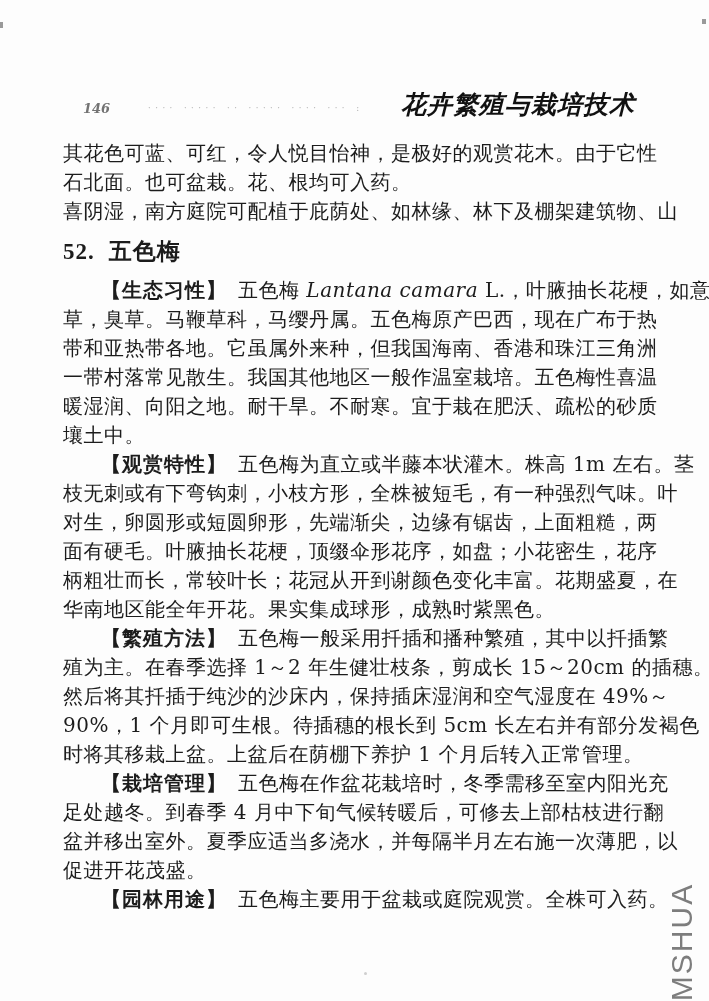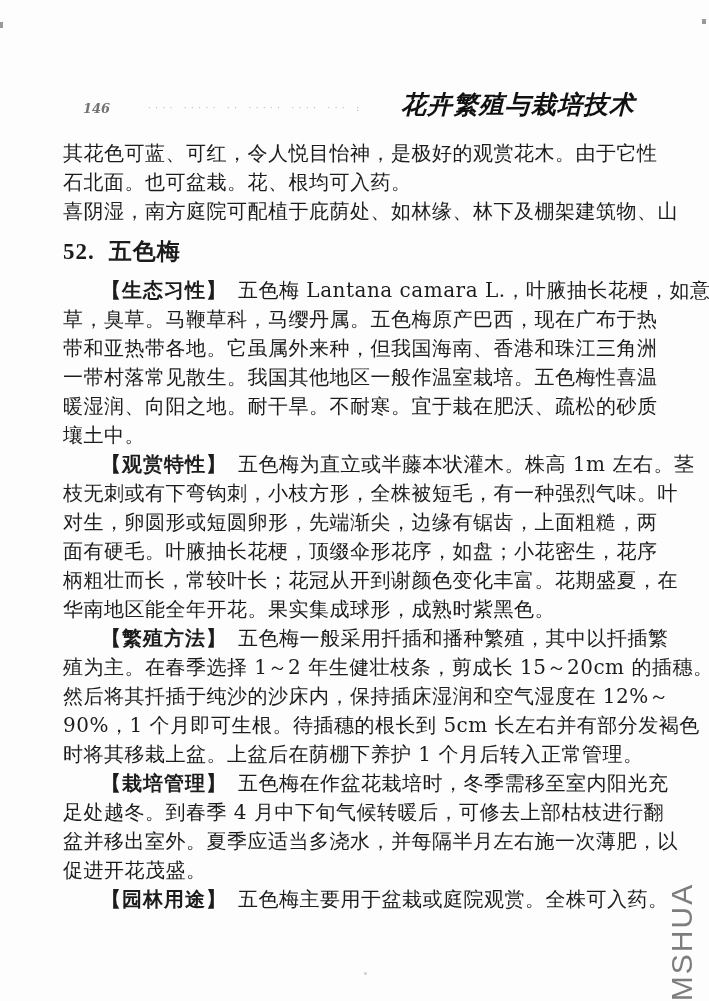--- a/index.html
+++ b/index.html
@@ -36,21 +36,21 @@
   }
   .para { margin:0; }
   .line {
     display:block;
     font-size:20px; line-height:29px;
     white-space:nowrap;
     letter-spacing:0.5px;
   }
   .first-indent { padding-left:38px; }
   .sub-label { font-weight:bold; margin-right:0.55em; letter-spacing:1px; }
-  .latin-name { font-family:"DejaVu Serif", serif; }
+  .latin-name { font-style:italic; font-family:"DejaVu Serif", serif; }
   .section-heading {
     margin:10px 0 9px 0;
     font-size:23px; font-weight:bold; line-height:30px;
     letter-spacing:1px;
     display:flex; align-items:baseline;
   }
   .section-number { margin-right:14px; font-family:"Liberation Serif", serif; }
   .watermark {
     position:absolute;
     left:617px; top:925px;
@@ -109,21 +109,21 @@
       <span class="line">枝无刺或有下弯钩刺，小枝方形，全株被短毛，有一种强烈气味。叶</span>
       <span class="line">对生，卵圆形或短圆卵形，先端渐尖，边缘有锯齿，上面粗糙，两</span>
       <span class="line">面有硬毛。叶腋抽长花梗，顶缀伞形花序，如盘；小花密生，花序</span>
       <span class="line">柄粗壮而长，常较叶长；花冠从开到谢颜色变化丰富。花期盛夏，在</span>
       <span class="line">华南地区能全年开花。果实集成球形，成熟时紫黑色。</span>
     </p>
 
     <p class="para">
       <span class="line first-indent"><b class="sub-label">【繁殖方法】</b><span>五色梅一般采用扦插和播种繁殖，其中以扦插繁</span></span>
       <span class="line">殖为主。在春季选择 1～2 年生健壮枝条，剪成长 15～20cm 的插穗。</span>
-      <span class="line">然后将其扦插于纯沙的沙床内，保持插床湿润和空气湿度在 12%～</span>
+      <span class="line">然后将其扦插于纯沙的沙床内，保持插床湿润和空气湿度在 49%～</span>
       <span class="line">90%，1 个月即可生根。待插穗的根长到 5cm 长左右并有部分发褐色</span>
       <span class="line">时将其移栽上盆。上盆后在荫棚下养护 1 个月后转入正常管理。</span>
     </p>
 
     <p class="para">
       <span class="line first-indent"><b class="sub-label">【栽培管理】</b><span>五色梅在作盆花栽培时，冬季需移至室内阳光充</span></span>
       <span class="line">足处越冬。到春季 4 月中下旬气候转暖后，可修去上部枯枝进行翻</span>
       <span class="line">盆并移出室外。夏季应适当多浇水，并每隔半月左右施一次薄肥，以</span>
       <span class="line">促进开花茂盛。</span>
     </p>

